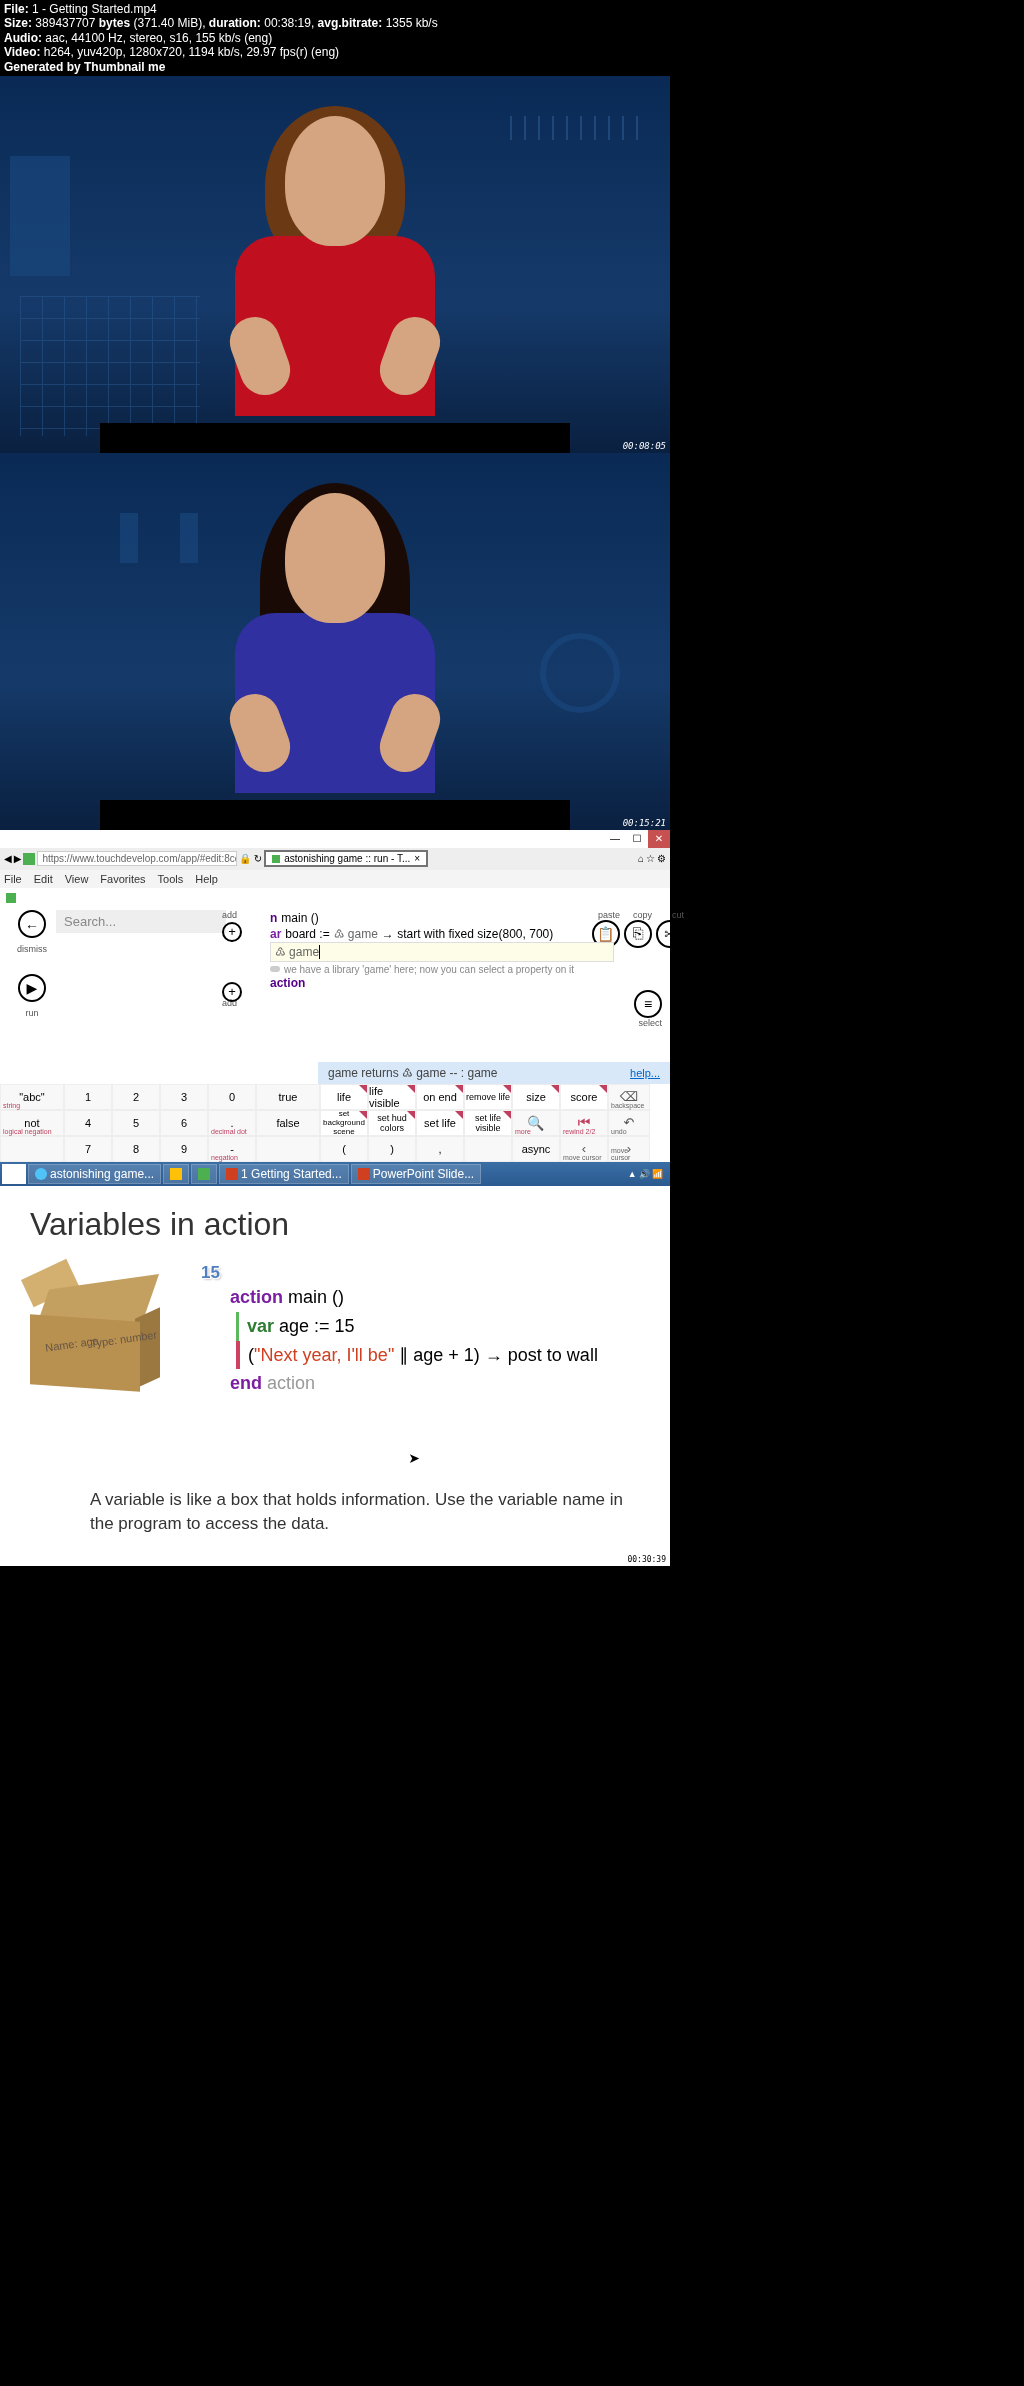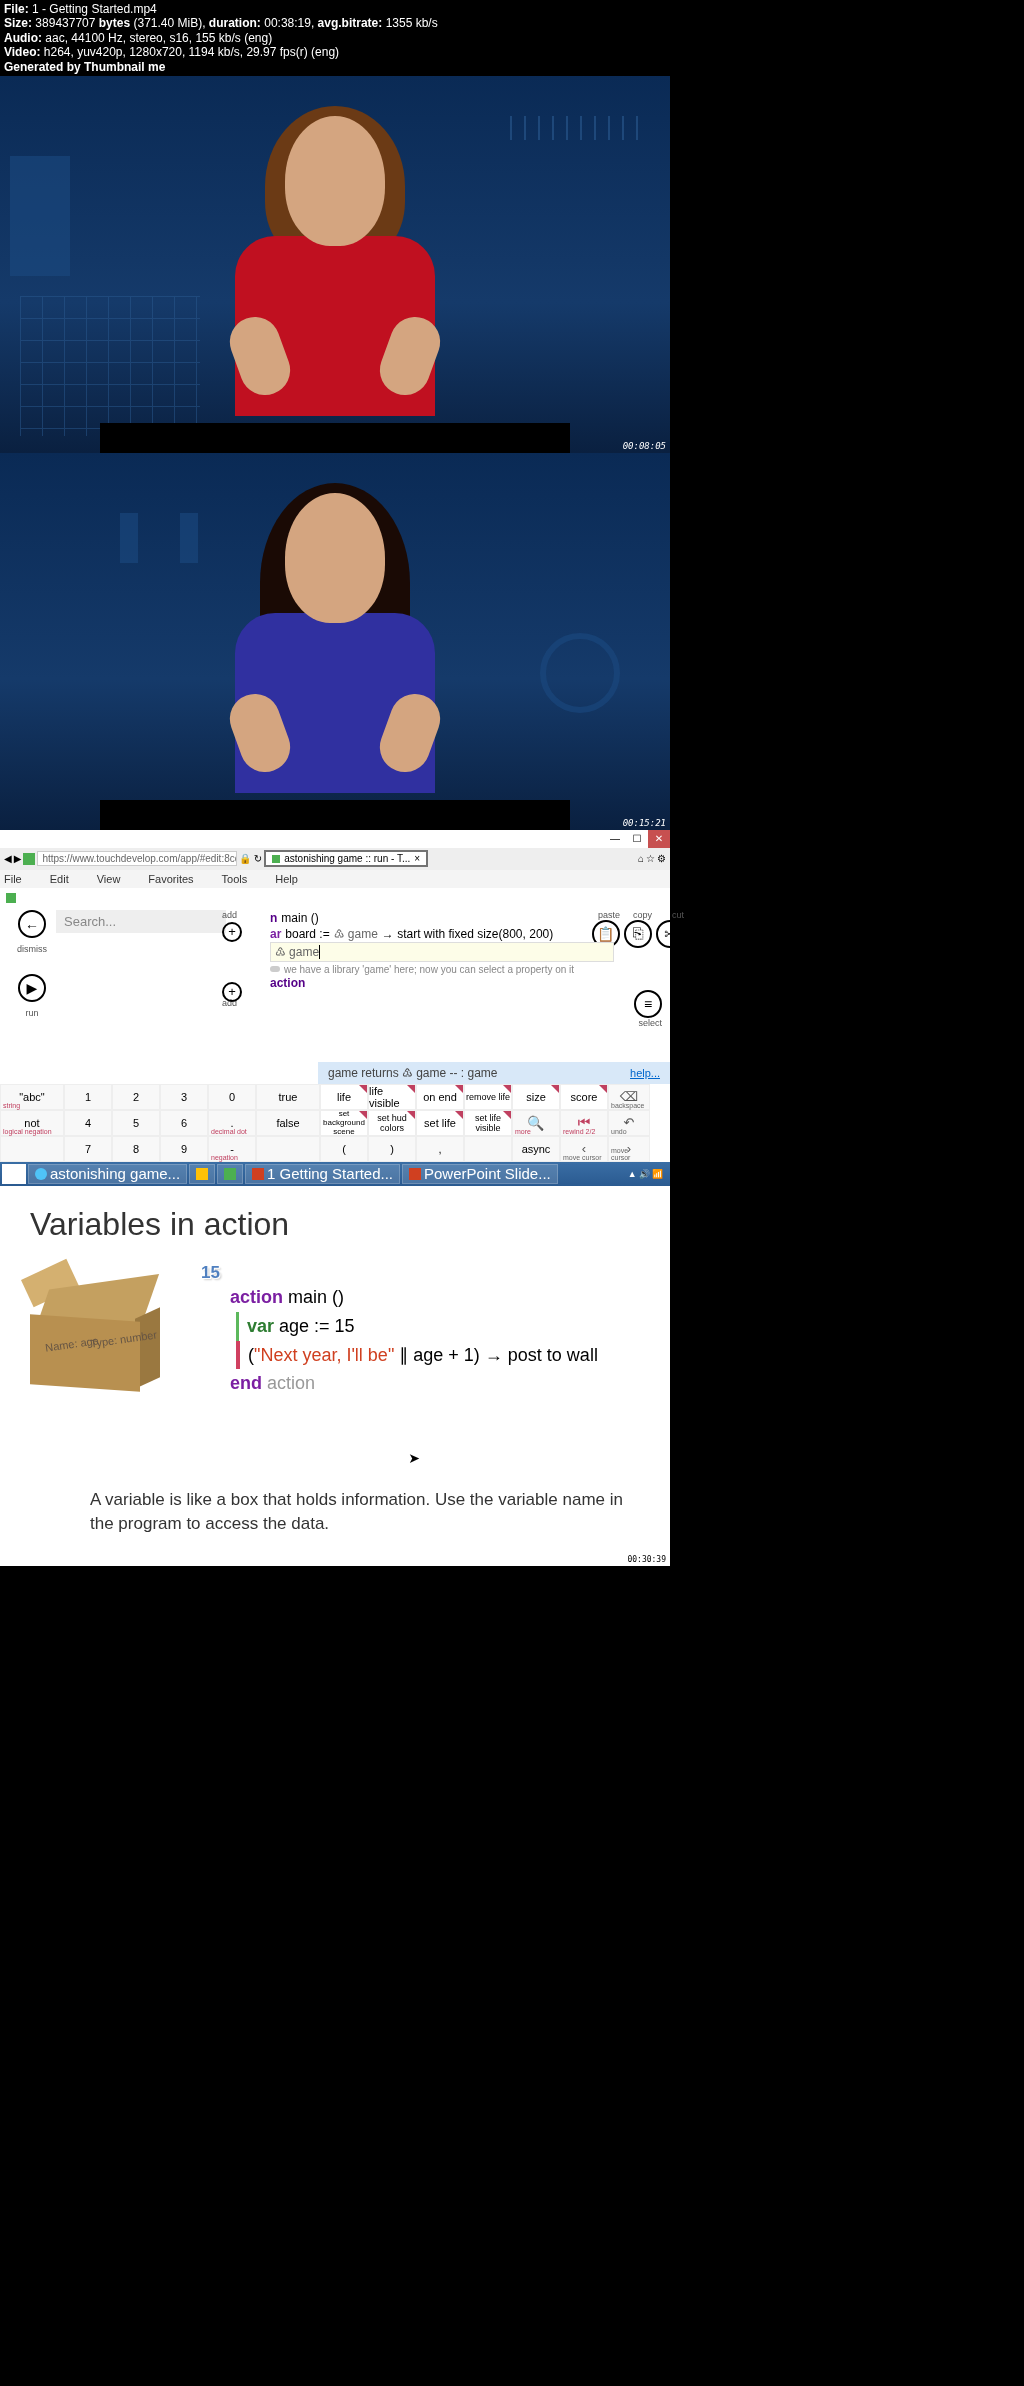--- a/index.html
+++ b/index.html
@@ -29,21 +29,21 @@
 
 
 .ide { width: 670px; background: #fff; }
 .titlebar { height:18px; background:#fff; display:flex; justify-content:flex-end; align-items:center; font-size:10px;}
 .titlebar .btn { width:22px; height:18px; display:flex; align-items:center; justify-content:center; }
 .titlebar .close { background:#c75050; color:#fff; }
 .addrbar { height:22px; background:#eee; display:flex; align-items:center; font-size:10px; padding:0 4px; gap:2px;}
 .addrbar .addr { flex:0 0 200px; background:#fff; border:1px solid #ccc; padding:1px 4px; color:#666; white-space:nowrap; overflow:hidden;}
 .addrbar .tab { background:#fff; border:2px solid #737373; padding:1px 6px; display:flex; align-items:center; gap:4px;}
 .addrbar .tabicon { width:8px; height:8px; background:#4caf50; display:inline-block;}
-.menubar { height:18px; background:#f4f4f4; display:flex; align-items:center; font-size:11px; padding:0 4px; gap:28px; color:#333;}
+.menubar { height:18px; background:#f4f4f4; display:flex; align-items:center; font-size:11px; padding:0 4px; gap:12px; color:#333;}
 
 .ide-body { display:flex; height:160px; background:#fff; padding:8px;}
 .ide-left { width:48px; display:flex; flex-direction:column; align-items:center; gap:6px;}
 .circ-btn { width:28px; height:28px; border:2px solid #000; border-radius:50%; display:flex; align-items:center; justify-content:center; font-size:14px;}
 .circ-lbl { font-size:9px; color:#555;}
 .ide-search { width:170px; }
 .search-box { background:#eee; padding:4px 8px; color:#888; font-size:13px;}
 
 .ide-code { flex:1; padding-left:20px; position:relative; font-size:12px;}
 .code-line { display:flex; align-items:center; gap:4px; padding:1px 0; font-family:"Segoe UI"; }
@@ -71,21 +71,21 @@
 .key { border:1px solid #eee; display:flex; align-items:center; justify-content:center; position:relative; background:#f8f8f8;}
 .key.act { background:#fff; }
 .key.act::after { content:''; position:absolute; top:0; right:0; border:4px solid transparent; border-top-color:#c04060; border-right-color:#c04060;}
 .key .sub { position:absolute; bottom:0; left:2px; font-size:7px; color:#c04060;}
 .key.icon { color:#c04060; font-size:14px;}
 .key.iconb { color:#555; font-size:13px;}
 .key .subg { position:absolute; bottom:0; left:2px; font-size:7px; color:#666;}
 
 
 .taskbar { height:24px; background:linear-gradient(#3a6ea5,#2a5a90); display:flex; align-items:center; padding:0 2px; gap:2px;}
-.taskbar .tbtn { height:20px; padding:0 6px; background:rgba(255,255,255,0.15); border:1px solid rgba(255,255,255,0.2); display:flex; align-items:center; font-size:15px; color:#fff; gap:3px;}
+.taskbar .tbtn { height:20px; padding:0 6px; background:rgba(255,255,255,0.15); border:1px solid rgba(255,255,255,0.2); display:flex; align-items:center; font-size:12px; color:#fff; gap:3px;}
 .taskbar .start { width:24px; background:#fff; }
 .taskbar .tray { margin-left:auto; display:flex; align-items:center; gap:4px; color:#fff; font-size:9px; padding-right:4px;}
 .tbicon { width:12px; height:12px; display:inline-block;}
 .tbicon.ie { background:#4fc3f7; border-radius:50%;}
 .tbicon.folder { background:#ffc107;}
 .tbicon.ppt { background:#d04020;}
 .tbicon.td { background:#4caf50;}
 
 
 .slide { width:670px; height:380px; background:#fff; padding:20px 30px; position:relative;}
@@ -212,21 +212,21 @@
 
       <div style="padding-left:24px">
         <div class="code-line">
             <span class="kw-action">n</span> 
             <span class="kw-name">main ()</span>
           </div>
         <div class="code-line">
             <span class="kw-var">ar</span> 
             <span class="kw-name">board :=</span> 
             <span class="recycle">♳ game</span> 
-            <span>→ start with fixed size(800, 200)</span>
+            <span>→ start with fixed size(800, 700)</span>
           </div>
         <div class="cursor-line">
             <span class="recycle">♳ game</span>
             <span class="cursor-bar"></span>
           </div>
         <div class="hint">
             <span class="cloud-icon"></span>
             <span>we have a library 'game' here; now you can select a property on it</span>
           </div>
         <div class="code-line">

